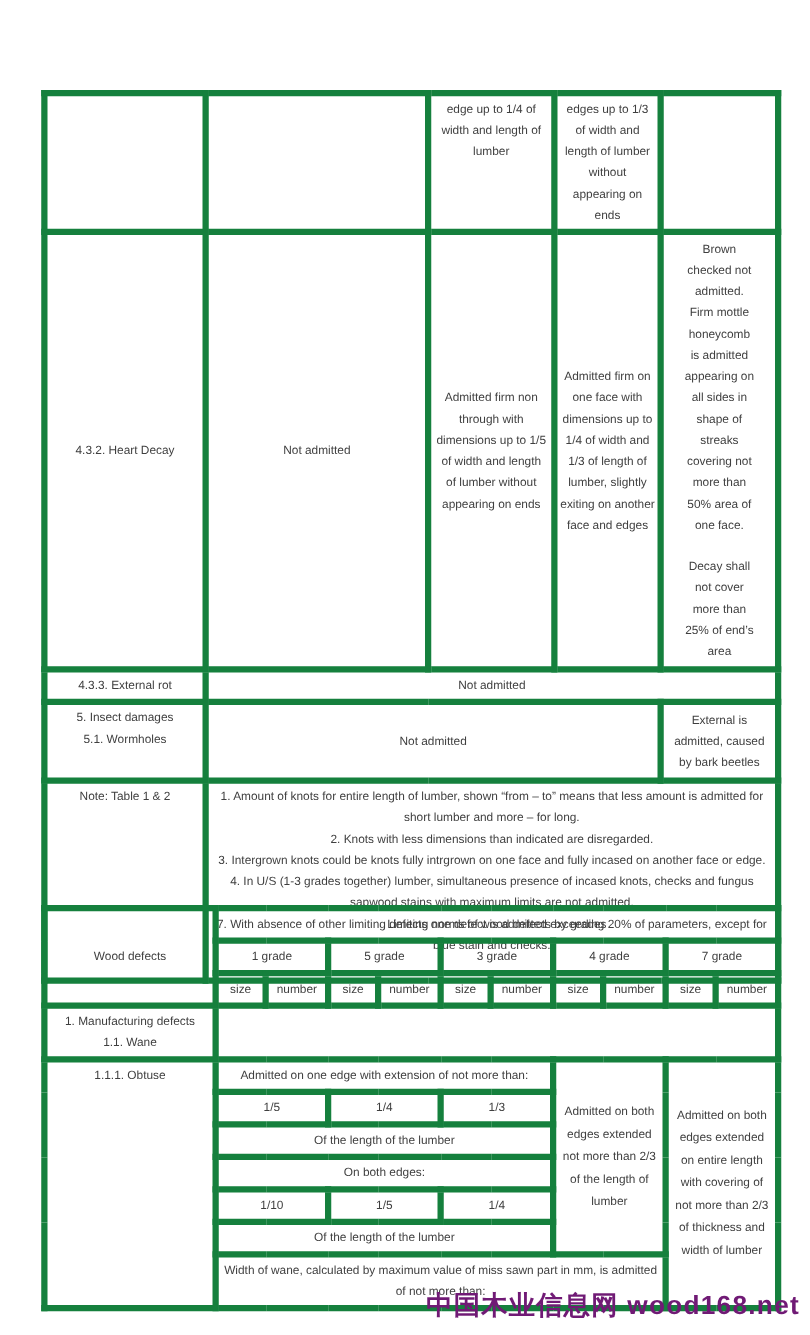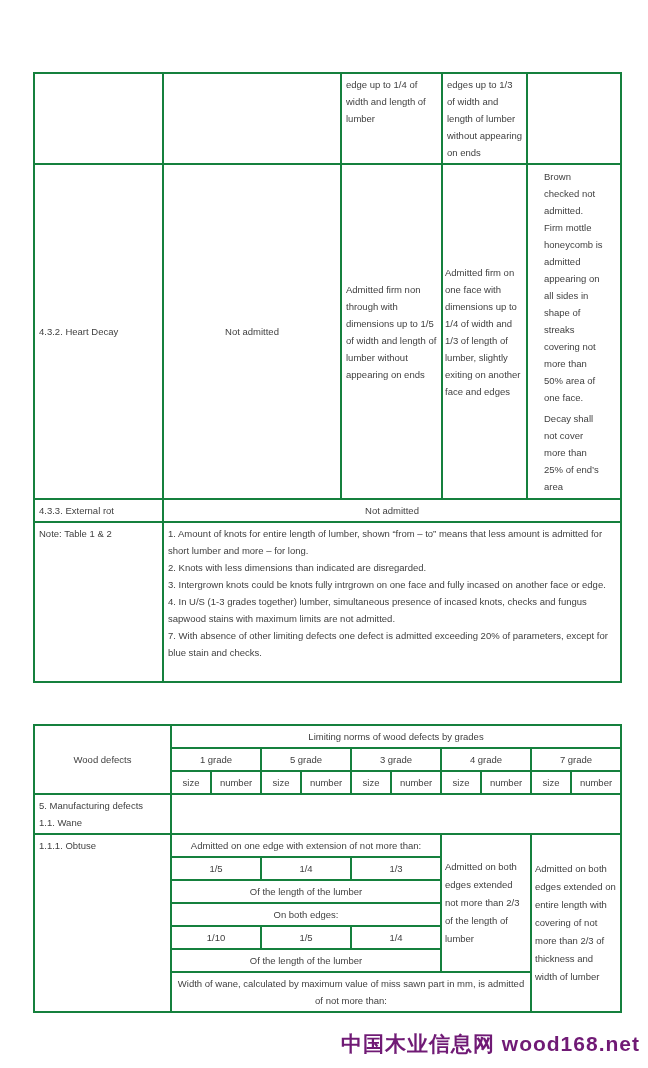--- a/index.html
+++ b/index.html
@@ -16,25 +16,26 @@
   table.doc {
     position: absolute;
     left: 33px;
     border-collapse: collapse;
     table-layout: fixed;
     font-size: 9.5px;
     line-height: 17px;
     color: #3f3f3f;
   }
   table.doc td {
-    border: 2px solid #15803d;
+    border: 5px solid #15803d;
     vertical-align: middle;
     padding: 2px 4px;
     overflow: hidden;
     word-wrap: break-word;
+    text-align: center;
   }
   .t1 { top: 72px; width: 587px; }
   .t2 { top: 724px; width: 587px; }
   .c  { text-align: center; padding: 1px 2px; }
   .vt { vertical-align: top !important; }
   .lh19 { line-height: 18px; }
   .notes div { margin-bottom: 0; }
   .caption {
     position: absolute;
     top: 688px;
@@ -49,21 +50,21 @@
   .watermark {
     position: absolute;
     right: 8px;
     bottom: 10px;
     font-size: 21px;
     font-weight: bold;
     color: #701a75;
     letter-spacing: 1px;
     white-space: nowrap;
   }
-  .p2 { margin-top: 4px; }
+  .p2 { margin-top: 16px; }
 </style>
 </head>
 <body>
 
 <div class="page">
 
   <table class="doc t1">
     <colgroup>
       <col style="width:129px">
         <col style="width:178px">
@@ -85,20 +86,28 @@
       <td>Admitted firm non through with dimensions up to 1/5 of width and length of lumber without appearing on ends</td>
       <td style="padding:2px 2px">Admitted firm on one face with dimensions up to 1/4 of width and 1/3 of length of lumber, slightly exiting on another face and edges</td>
       <td class="vt" style="padding:3px 16px">
         <div>Brown checked not admitted. Firm mottle honeycomb is admitted appearing on all sides in shape of streaks covering not more than 50% area of one face.</div>
         <div class="p2">Decay shall not cover more than 25% of end’s area</div>
       </td>
     </tr>
     <tr style="height:19px">
       <td>4.3.3. External rot</td>
       <td colspan="4" class="c">Not admitted</td>
+    </tr>
+    <tr style="height:63px">
+      <td class="vt">
+        <div>5. Insect damages</div>
+        <div>5.1. Wormholes</div>
+      </td>
+      <td colspan="3" class="c">Not admitted</td>
+      <td class="c">External is admitted, caused by bark beetles</td>
     </tr>
     <tr style="height:160px">
       <td class="vt">Note: Table 1 &amp; 2</td>
       <td colspan="4" class="vt notes">
         <div>1. Amount of knots for entire length of lumber, shown “from – to” means that less amount is admitted for short lumber and more – for long.</div>
         <div>2. Knots with less dimensions than indicated are disregarded.</div>
         <div>3. Intergrown knots could be knots fully intrgrown on one face and fully incased on another face or edge.</div>
         <div>4. In U/S (1-3 grades together) lumber, simultaneous presence of incased knots, checks and fungus sapwood stains with maximum limits are not admitted.</div>
         <div>7. With absence of other limiting defects one defect is admitted exceeding 20% of parameters, except for blue stain and checks.</div>
       </td>
@@ -140,21 +149,21 @@
       <td class="c">number</td>
       <td class="c">size</td>
       <td class="c">number</td>
       <td class="c">size</td>
       <td class="c">number</td>
       <td class="c">size</td>
       <td class="c">number</td>
     </tr>
     <tr style="height:38px">
       <td class="vt">
-        <div>5. Manufacturing defects</div>
+        <div>1. Manufacturing defects</div>
         <div>1.1. Wane</div>
       </td>
       <td colspan="10"></td>
     </tr>
     <tr style="height:20px">
       <td rowspan="7" class="vt">1.1.1. Obtuse</td>
       <td colspan="6" class="c">Admitted on one edge with extension of not more than:</td>
       <td colspan="2" rowspan="6" class="lh19" style="padding:2px 3px">Admitted on both edges extended not more than 2/3 of the length of lumber</td>
       <td colspan="2" rowspan="7" class="lh19" style="padding:2px 3px">Admitted on both edges extended on entire length with covering of not more than 2/3 of thickness and width of lumber</td>
     </tr>

